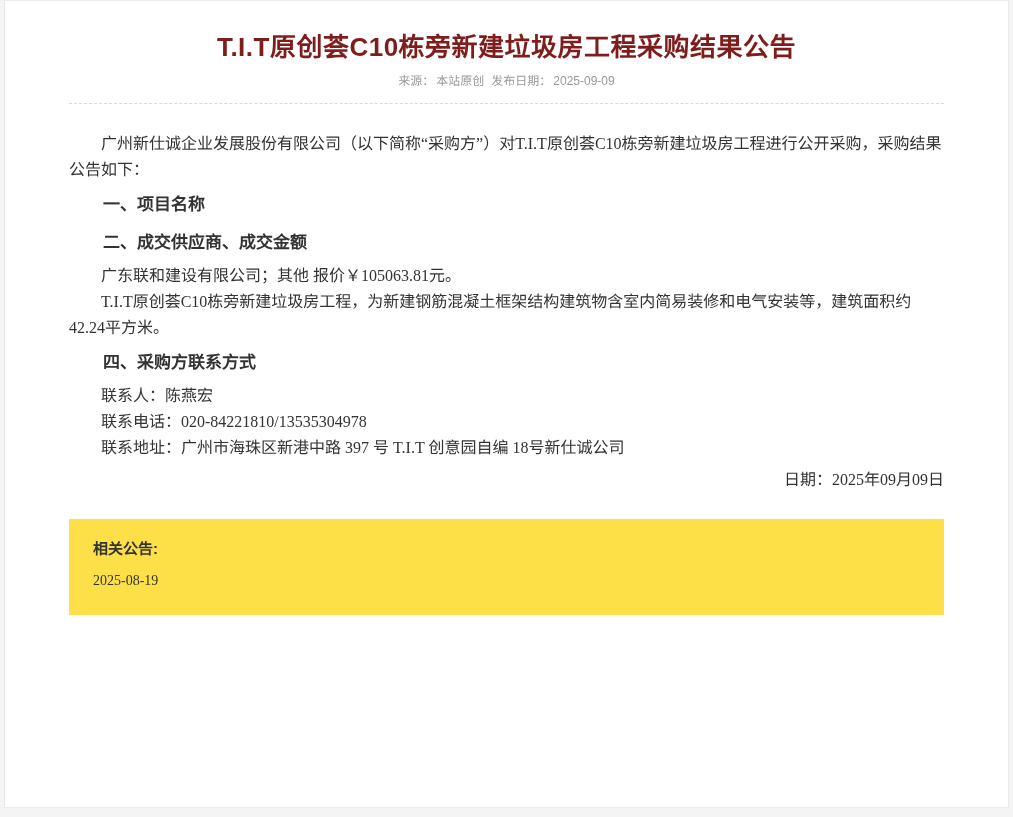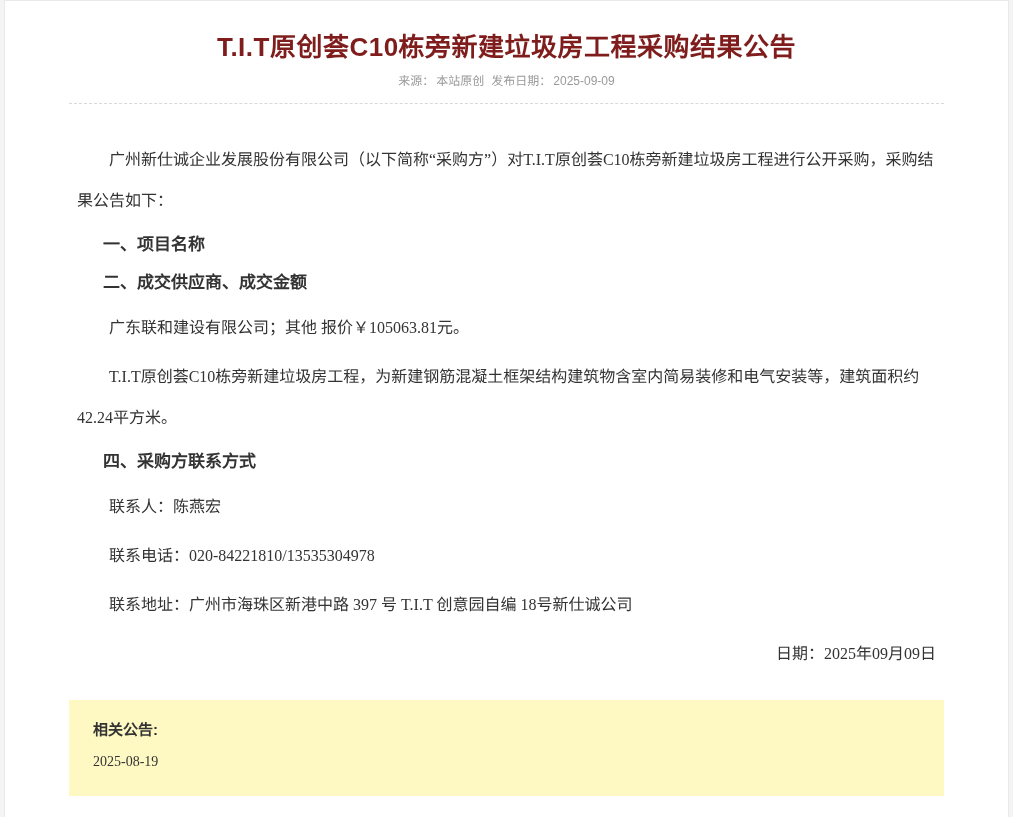--- a/index.html
+++ b/index.html
@@ -40,41 +40,41 @@
     margin: 15px 64px 0 64px;
     height: 0;
   }
   .content {
     padding: 27px 64px 0 64px;
     color: #333333;
     font-family: "Liberation Serif", "DejaVu Serif", serif;
     font-size: 16px;
   }
   .content p {
-    margin: 8px;
-    line-height: 41px;
+    margin: 0;
+    line-height: 26px;
     text-indent: 2em;
   }
   .content h2 {
     font-family: "Liberation Sans", "DejaVu Sans", sans-serif;
     font-size: 17px;
     font-weight: bold;
     color: #333333;
     line-height: 32px;
     margin: 6px 0 4px 0;
     text-indent: 2em;
   }
   .content p.sig {
     text-indent: 0;
     text-align: right;
     margin-top: 6px;
   }
   .related-box {
     margin: 26px 64px 9px 64px;
-    background: #fef9c3;
+    background: #fde047;
     padding: 18px 24px 26px 24px;
     box-sizing: border-box;
   }
   .related-label {
     font-size: 15px;
     font-weight: bold;
     color: #333333;
     margin: 0;
   }
   .related-row {

